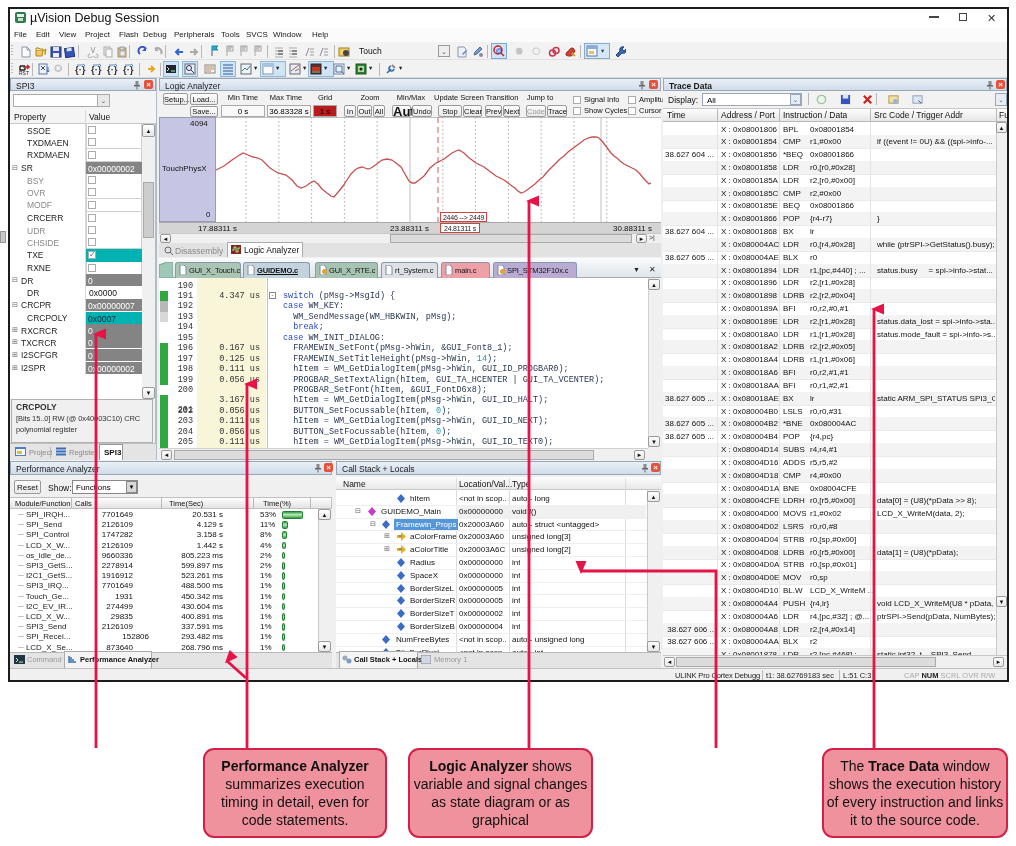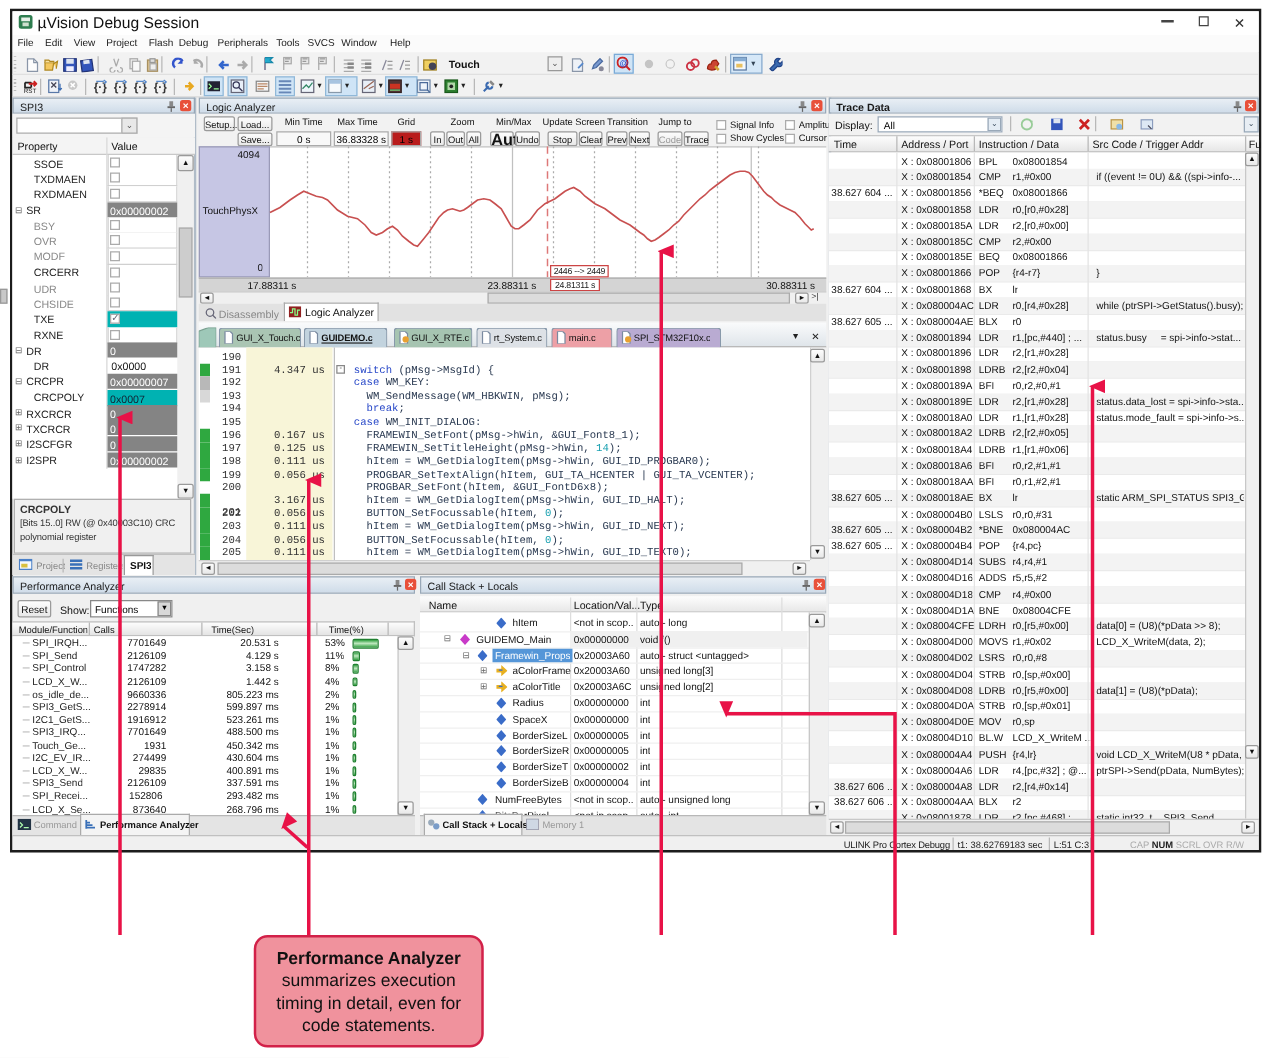--- a/index.html
+++ b/index.html
@@ -124,21 +124,21 @@
     </svg>
 <svg class="abs" style="left:317px;top:46px" width="12" height="12" viewBox="0 0 12 12">
       <path d="M3 10L6 2" stroke="#889"></path>
       <path d="M7 3h4M7 6h4M7 9h4" stroke="#999"></path>
     </svg>
 <div class="sep" style="left:334px;top:45px;width:1px;height:13px;"></div>
 <svg class="abs" style="left:338px;top:46px" width="12" height="12" viewBox="0 0 12 12">
       <rect x="1" y="2" width="10" height="8" fill="#f0d060" stroke="#a08020"></rect>
       <circle cx="8" cy="7" r="3" fill="#445"></circle>
     </svg>
-<div class="abs" style="left:359px;top:46px;font-size:8.5px;color:#111;font-weight:bold;text-align:right;">Touch</div>
+<div class="abs" style="left:359px;top:46px;font-size:8.5px;color:#111;font-weight:normal;text-align:right;">Touch</div>
 <div class="abs" style="left:438px;top:45px;width:12px;height:12px;background:#eee;border:1px solid #999;font-size:7px;text-align:center;line-height:11px;color:#555;">⌄</div>
 <svg class="abs" style="left:456px;top:46px" width="12" height="12" viewBox="0 0 12 12">
       <path d="M2 1h6l2 2v8H2z" fill="#eef2f8" stroke="#8a96a8"></path>
       <path d="M6 8l4-4 1 1-4 4z" fill="#5588cc"></path>
     </svg>
 <svg class="abs" style="left:472px;top:46px" width="12" height="12" viewBox="0 0 12 12">
       <path d="M2 9l3-1 5-5-2-2-5 5z" fill="#7a9ad0" stroke="#4a6aa0"></path>
       <circle cx="9" cy="9" r="2" fill="#889"></circle>
     </svg>
 <div class="sep" style="left:487px;top:45px;width:1px;height:13px;"></div>
@@ -642,21 +642,21 @@
 <div class="cell" style="left:0px;top:612.0000000000005px;width:133px;text-align:right;font-size:8px;">29835</div>
 <div class="cell" style="left:0px;top:612.0000000000005px;width:223px;text-align:right;font-size:8px;">400.891 ms</div>
 <div class="cell" style="left:260px;top:612.0000000000005px;font-size:8px;">1%</div>
 <div class="abs" style="left:282px;top:613.0000000000005px;width:2.5px;height:7.5px;background:linear-gradient(#2f9f3f,#bfe8bf 45%,#2f9f3f);border:1px solid #1f7f2f;border-radius:1.5px;"></div>
 <div class="cell" style="left:18px;top:622.2000000000005px;font-size:8px;color:#222;"><span style="color:#999;">─ </span>SPI3_Send</div>
 <div class="cell" style="left:0px;top:622.2000000000005px;width:133px;text-align:right;font-size:8px;">2126109</div>
 <div class="cell" style="left:0px;top:622.2000000000005px;width:223px;text-align:right;font-size:8px;">337.591 ms</div>
 <div class="cell" style="left:260px;top:622.2000000000005px;font-size:8px;">1%</div>
 <div class="abs" style="left:282px;top:623.2000000000005px;width:2.5px;height:7.5px;background:linear-gradient(#2f9f3f,#bfe8bf 45%,#2f9f3f);border:1px solid #1f7f2f;border-radius:1.5px;"></div>
 <div class="cell" style="left:18px;top:632.4000000000005px;font-size:8px;color:#222;"><span style="color:#999;">─ </span>SPI_Recei...</div>
-<div class="cell" style="left:0px;top:632.4000000000005px;width:113px;text-align:right;font-size:8px;margin-left:17px;">152806</div>
+<div class="cell" style="left:0px;top:632.4000000000005px;width:149px;text-align:right;font-size:8px;">152806</div>
 <div class="cell" style="left:0px;top:632.4000000000005px;width:223px;text-align:right;font-size:8px;">293.482 ms</div>
 <div class="cell" style="left:260px;top:632.4000000000005px;font-size:8px;">1%</div>
 <div class="abs" style="left:282px;top:633.4000000000005px;width:2.5px;height:7.5px;background:linear-gradient(#2f9f3f,#bfe8bf 45%,#2f9f3f);border:1px solid #1f7f2f;border-radius:1.5px;"></div>
 <div class="cell" style="left:18px;top:642.6000000000006px;font-size:8px;color:#222;"><span style="color:#999;">─ </span>LCD_X_Se...</div>
 <div class="cell" style="left:0px;top:642.6000000000006px;width:133px;text-align:right;font-size:8px;">873640</div>
 <div class="cell" style="left:0px;top:642.6000000000006px;width:223px;text-align:right;font-size:8px;">268.796 ms</div>
 <div class="cell" style="left:260px;top:642.6000000000006px;font-size:8px;">1%</div>
 <div class="abs" style="left:282px;top:643.6000000000006px;width:2.5px;height:7.5px;background:linear-gradient(#2f9f3f,#bfe8bf 45%,#2f9f3f);border:1px solid #1f7f2f;border-radius:1.5px;"></div>
 <div class="abs" style="left:318px;top:509px;width:13px;height:143px;background:#f0f0f0;border-left:1px solid #c8c8c8;"></div>
 <div class="btn" style="left:318px;top:509px;width:13px;height:11px;font-size:6px;line-height:10px;">▲</div>
@@ -1073,20 +1073,26 @@
 <div class="cell" style="left:675px;top:671px;width:85px;font-size:7.5px;letter-spacing:-0.15px;color:#222;">ULINK Pro Cortex Debugger</div>
 <div class="sep" style="left:762px;top:670px;width:1px;height:10px;"></div>
 <div class="cell" style="left:766px;top:671px;font-size:7.5px;color:#222;">t1: 38.62769183 sec</div>
 <div class="sep" style="left:839px;top:670px;width:1px;height:10px;"></div>
 <div class="cell" style="left:843px;top:671px;font-size:7.5px;color:#222;">L:51 C:3</div>
 <div class="sep" style="left:872px;top:670px;width:1px;height:10px;"></div>
 <div class="cell" style="left:904px;top:671px;font-size:7.5px;color:#aaa;">CAP <b style="color:#222;">NUM</b> SCRL OVR R/W</div>
 <div class="abs" style="left:203px;top:748px;width:184px;height:90px;background:#f0929d;border:2.5px solid #d22149;border-radius:11px;display:flex;align-items:center;justify-content:center;text-align:center;font-size:14px;line-height:18px;color:#111;">
       <div><b>Performance Analyzer</b><br>summarizes execution<br>timing in detail, even for<br>code statements.</div>
     </div>
+<div class="abs" style="left:408px;top:748px;width:185px;height:90px;background:#f0929d;border:2.5px solid #d22149;border-radius:11px;display:flex;align-items:center;justify-content:center;text-align:center;font-size:14px;line-height:18px;color:#111;">
+      <div><b>Logic Analyzer</b> shows<br>variable and signal changes<br>as state diagram or as<br>graphical</div>
+    </div>
+<div class="abs" style="left:822px;top:748px;width:186px;height:90px;background:#f0929d;border:2.5px solid #d22149;border-radius:11px;display:flex;align-items:center;justify-content:center;text-align:center;font-size:14px;line-height:18px;color:#111;">
+      <div>The <b>Trace Data</b> window<br>shows the execution history<br>of every instruction and links<br>it to the source code.</div>
+    </div>
 <svg class="abs" style="left:0;top:0;pointer-events:none;" width="1016" height="846" viewBox="0 0 1016 846">
 <defs>
         <marker id="ah" markerWidth="14" markerHeight="16" refX="5.5" refY="3" orient="auto-start-reverse" markerUnits="userSpaceOnUse">
           <path d="M5.5 0L11 13H0z" fill="#e81247"></path>
         </marker>
       </defs>
 <g stroke="#e81247" stroke-width="2.8" fill="none">
 <path d="M96 748V334" marker-end="url(#ah)"></path>
 <path d="M247 748V384" marker-end="url(#ah)"></path>
 <path d="M246 678L227 661" marker-end="url(#ah)"></path>

